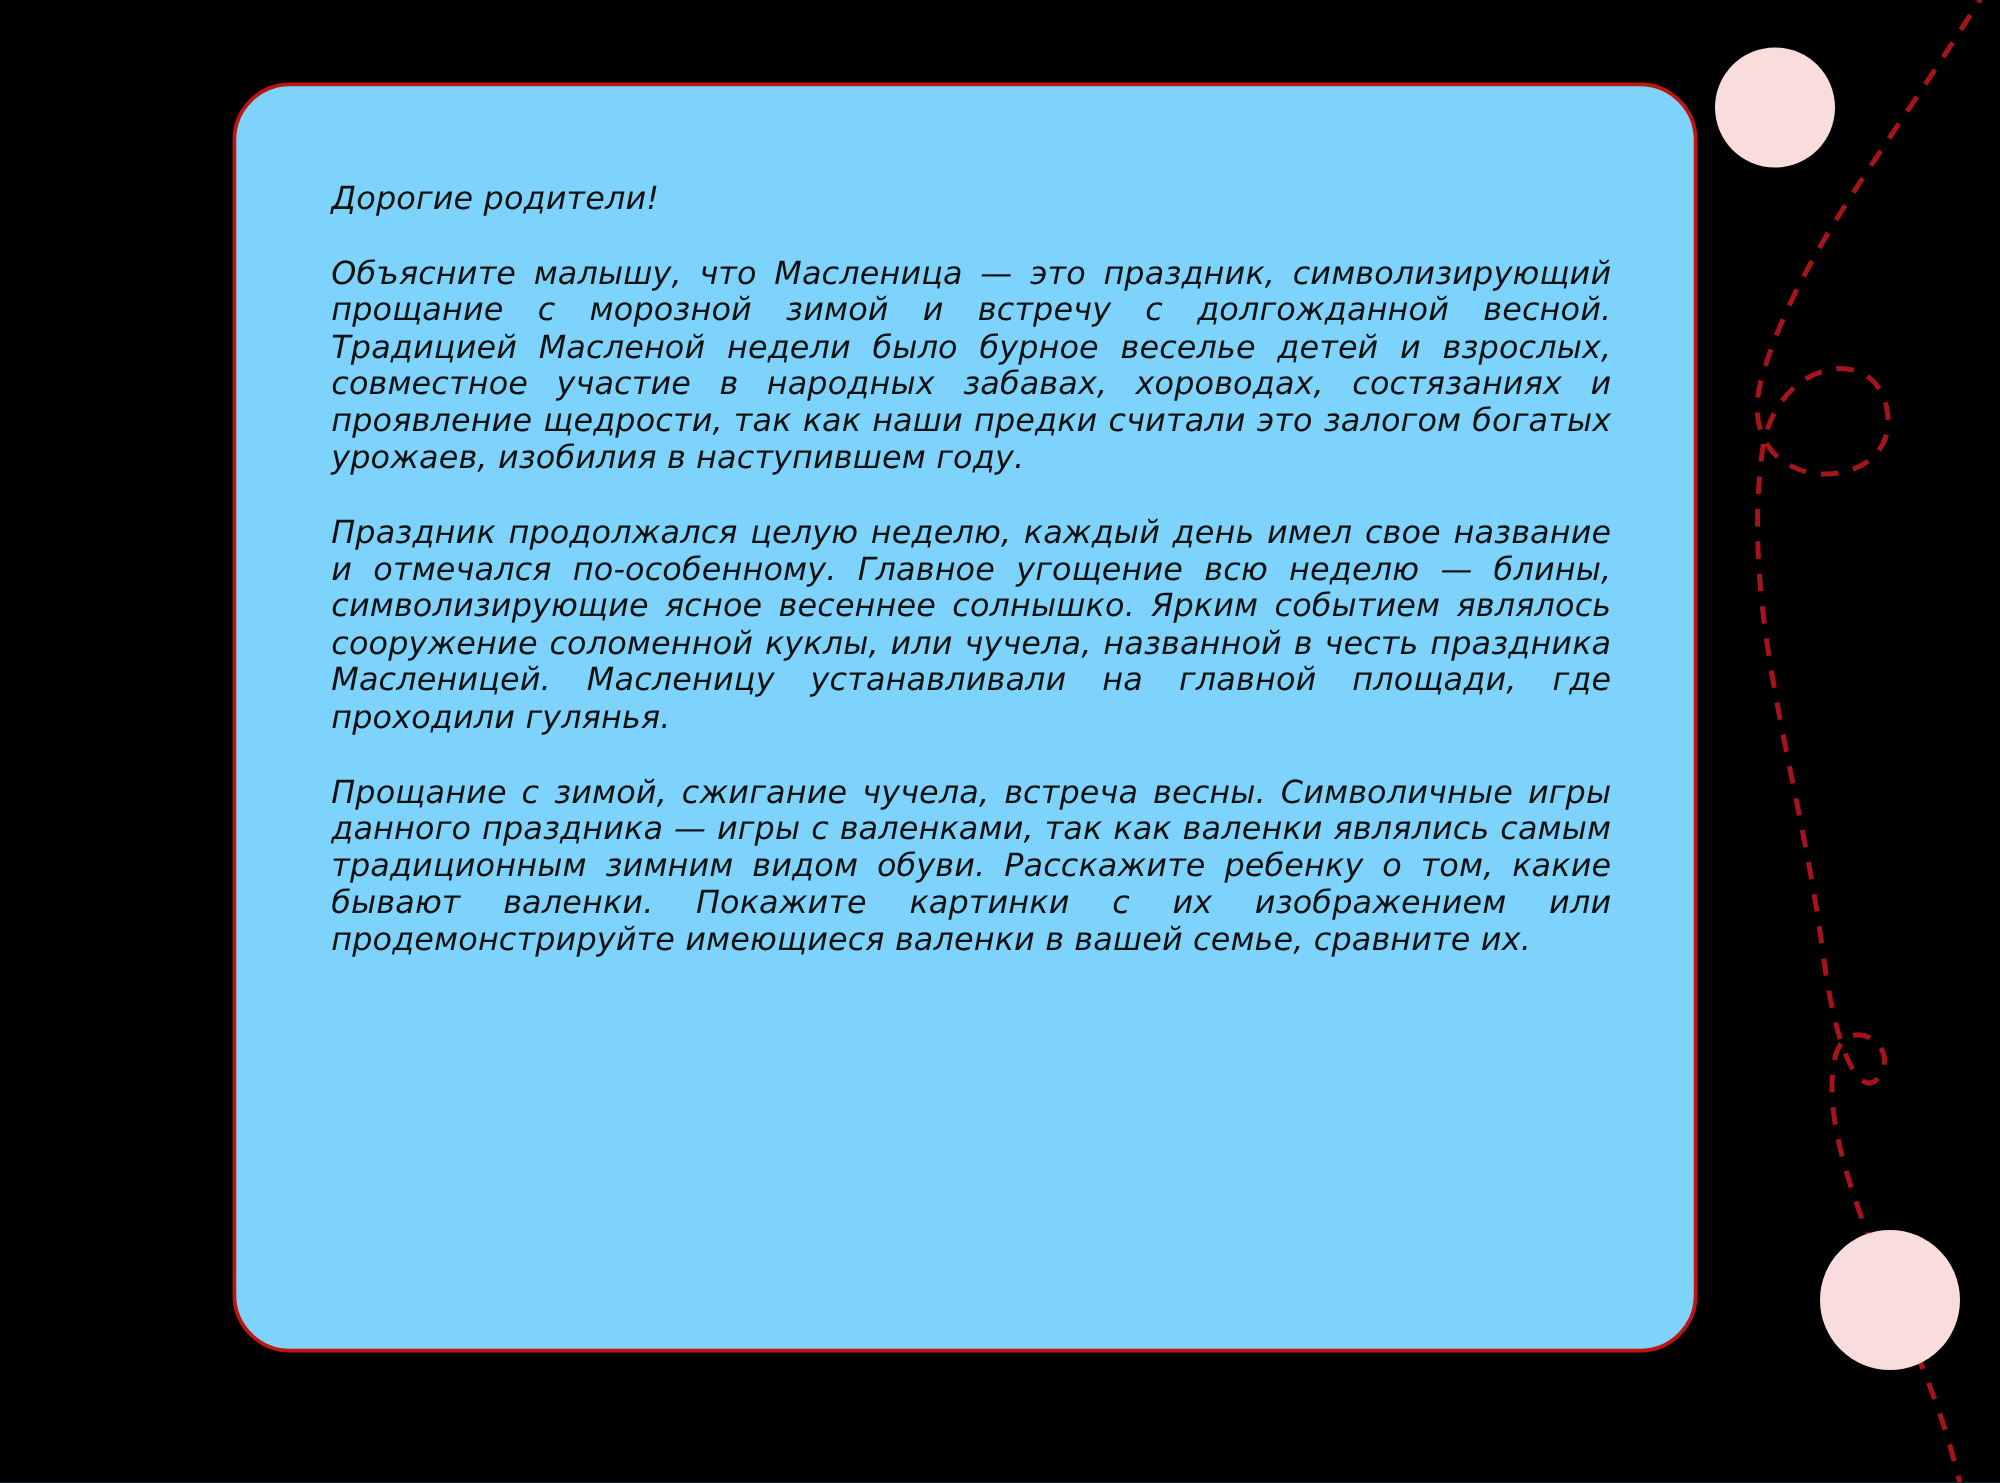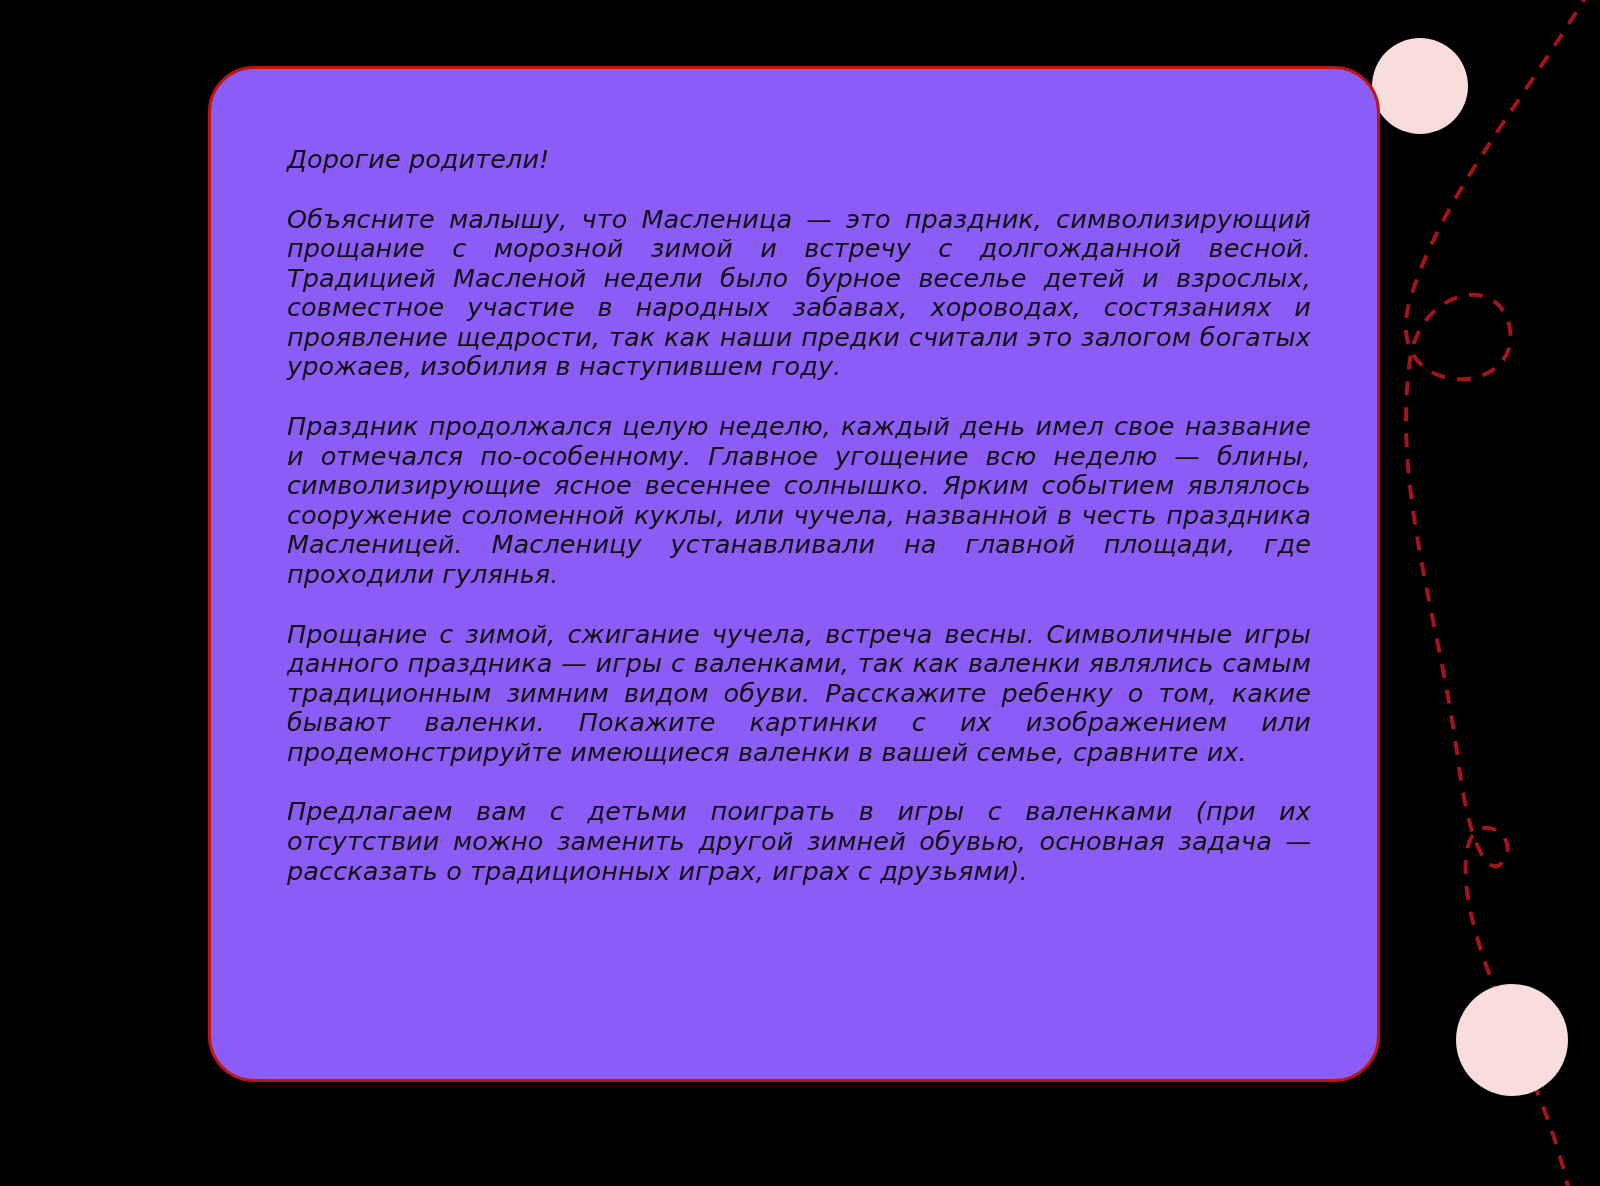--- a/index.html
+++ b/index.html
@@ -43,25 +43,25 @@
   .circle-bottom {
     width: 112px;
     height: 112px;
     left: 1456px;
     top: 984px;
   }
 
   
   .card {
     position: absolute;
-    left: 208px;
+    left: 186px;
     top: 66px;
     width: 1172px;
     height: 1016px;
-    background: #8b5cf6;
+    background: #7dd3fc;
     border: 3px solid #c0150f;
     border-radius: 46px;
     box-sizing: border-box;
   }
 
   .card-body {
     position: absolute;
     left: 76px;
     top: 76px;
     width: 1024px;
@@ -100,17 +100,16 @@
 
   <div class="circle circle-top"></div>
   <div class="circle circle-bottom"></div>
 
   <div class="card">
     <div class="card-body">
       <p class="para salutation">Дорогие родители!</p>
       <p class="para">Объясните малышу, что Масленица — это праздник, символизирующий прощание с морозной зимой и встречу с долгожданной весной. Традицией Масленой недели было бурное веселье детей и взрослых, совместное участие в народных забавах, хороводах, состязаниях и проявление щедрости, так как наши предки считали это залогом богатых урожаев, изобилия в наступившем году.</p>
       <p class="para">Праздник продолжался целую неделю, каждый день имел свое название и отмечался по-особенному. Главное угощение всю неделю — блины, символизирующие ясное весеннее солнышко. Ярким событием являлось сооружение соломенной куклы, или чучела, названной в честь праздника Масленицей. Масленицу устанавливали на главной площади, где проходили гулянья.</p>
       <p class="para">Прощание с зимой, сжигание чучела, встреча весны. Символичные игры данного праздника — игры с валенками, так как валенки являлись самым традиционным зимним видом обуви. Расскажите ребенку о том, какие бывают валенки. Покажите картинки с их изображением или продемонстрируйте имеющиеся валенки в вашей семье, сравните их.</p>
-      <p class="para last-line-natural">Предлагаем вам с детьми поиграть в игры с валенками (при их отсутствии можно заменить другой зимней обувью, основная задача — рассказать о традиционных играх, играх с друзьями).</p>
     </div>
   </div>
 
 </div>
 
 </body></html>

